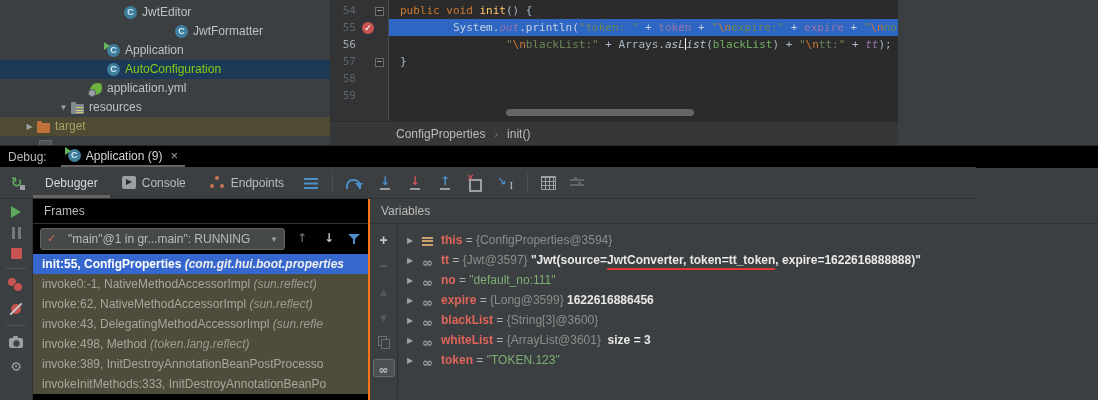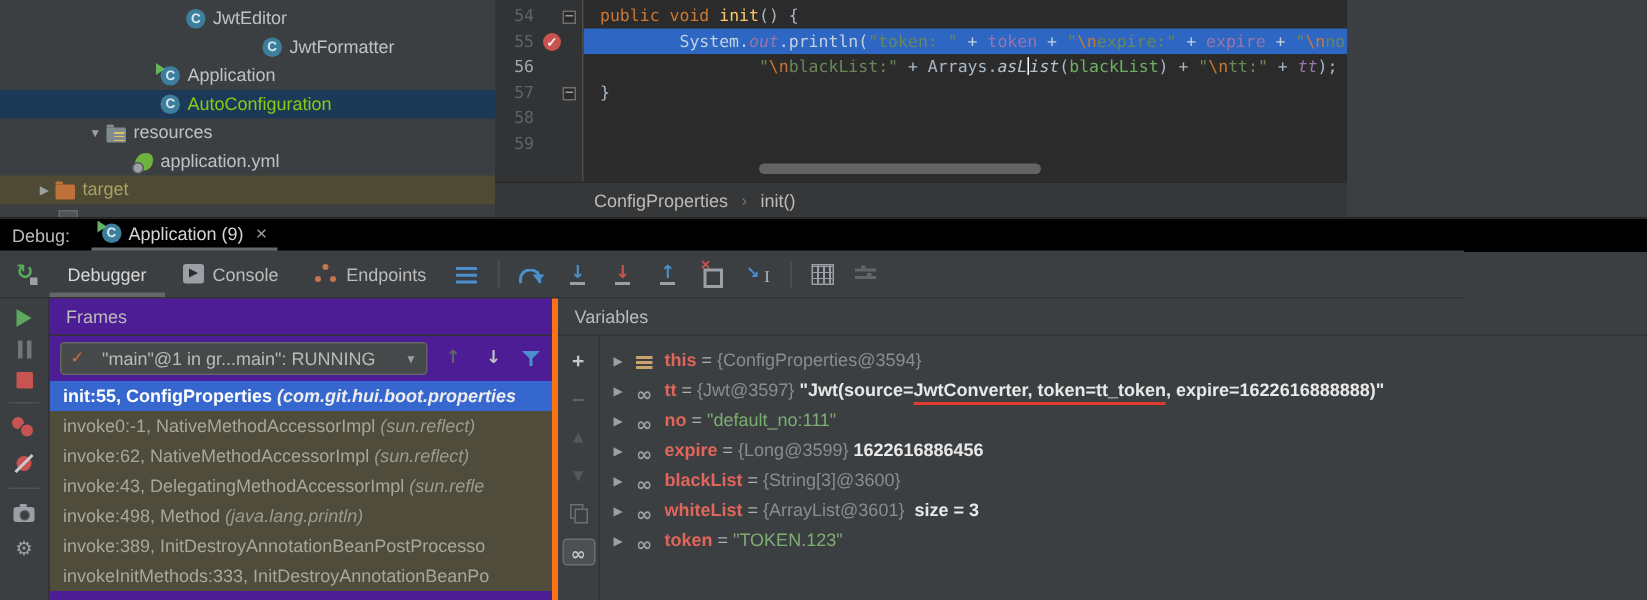--- a/index.html
+++ b/index.html
@@ -56,21 +56,21 @@
   .dtab{padding:0 12px;height:31px;display:flex;align-items:center;gap:6px;font-size:12px;color:#BBBBBB;position:relative;box-sizing:border-box}
   .dtab.sel{color:#D8D8D8;border-bottom:3px solid #666666;padding-top:3px}
   .tb-sep{width:1px;height:18px;background:#515151;margin:0 6px}
   .tb-ic{margin:0 7px}
 
   
   .debug-body{position:absolute;top:199px;left:0;width:1098px;height:201px;display:flex}
   .rail{width:33px;flex:none;border-right:1px solid #323232;display:flex;flex-direction:column;align-items:center;padding-top:7px;gap:9px;box-sizing:border-box}
   .rail-sep{width:20px;height:1px;background:#515151;flex:none}
 
-  .frames{width:335px;flex:none;border-right:4px solid #f97316;display:flex;flex-direction:column;background:#4c1d95;overflow:hidden}
+  .frames{width:335px;flex:none;border-right:2px solid #f97316;display:flex;flex-direction:column;background:#000000;overflow:hidden}
   .panel-head{height:24px;line-height:24px;padding-left:11px;font-size:12px;color:#BBBBBB;border-bottom:1px solid #323232;flex:none}
   .frames-tools{height:30px;flex:none;display:flex;align-items:center;padding:0 7px;gap:9px}
   .thread-combo{width:244px;height:20px;background:#45494A;border:1px solid #646464;border-radius:3px;
                 display:flex;align-items:center;padding:0 6px;font-size:12px;color:#BBBBBB;gap:5px;overflow:hidden;white-space:nowrap}
   .cmb-arrow{margin-left:auto;font-size:8px;color:#9DA0A3}
   .frames-list{flex:1;overflow:hidden;font-size:12px}
   .frame-row{height:20px;line-height:20px;padding-left:9px;white-space:pre;overflow:hidden;color:#A8A79D}
   .frame-row .pkg{font-style:italic;color:#9C9B8F}
   .frame-row.lib{background:#4F4C3B}
   .frame-row.sel{background:#3667CE;color:#FFFFFF;font-weight:bold}
@@ -178,22 +178,22 @@
 </head>
 <body>
 
 <div class="screen">
   <div class="top">
     <div class="tree" id="tree">
         <div class="tree-row" style="padding-left: 124px;"><span class="ic ic-class"></span><span class="tlabel">JwtEditor</span></div>
         <div class="tree-row" style="padding-left: 108px; text-align: center;"><span class="ic ic-class"></span><span class="tlabel">JwtFormatter</span></div>
         <div class="tree-row" style="padding-left: 107px;"><span class="ic ic-runnable-class"></span><span class="tlabel">Application</span></div>
         <div class="tree-row selected" style="padding-left: 107px;"><span class="ic ic-class"></span><span class="tlabel">AutoConfiguration</span></div>
+        <div class="tree-row" style="padding-left: 90px;"><span class="ic ic-spring-yml"></span><span class="tlabel">application.yml</span></div>
         <div class="tree-row" style="padding-left: 56px;"><span class="chev">▼</span><span class="ic ic-resources-folder"></span><span class="tlabel">resources</span></div>
-        <div class="tree-row" style="padding-left: 90px;"><span class="ic ic-spring-yml"></span><span class="tlabel">application.yml</span></div>
         <div class="tree-row excluded" style="padding-left: 22px;"><span class="chev">▶</span><span class="ic ic-excluded-folder"></span><span class="tlabel">target</span></div>
         <div class="tree-row" style="padding-left: 39px;"><span class="ic ic-module"></span></div>
       </div>
     <div class="editor-col">
       <div class="editor">
         <div class="gutter" id="gutter">
             <div class="gutter-row">
               <span class="gutter-num">54</span>
               <span class="gutter-mark">
                 <span class="fold"></span>
@@ -308,21 +308,21 @@
             <span class="ic ic-up"></span>
             <span class="ic ic-down"></span>
             <span class="ic ic-filter"></span>
           </span>
       </div>
       <div class="frames-list" id="frames-list">
           <div class="frame-row sel"><span class="loc">init:55, ConfigProperties </span><span class="pkg">(com.git.hui.boot.properties</span></div>
           <div class="frame-row lib"><span class="loc">invoke0:-1, NativeMethodAccessorImpl </span><span class="pkg">(sun.reflect)</span></div>
           <div class="frame-row lib"><span class="loc">invoke:62, NativeMethodAccessorImpl </span><span class="pkg">(sun.reflect)</span></div>
           <div class="frame-row lib"><span class="loc">invoke:43, DelegatingMethodAccessorImpl </span><span class="pkg">(sun.refle</span></div>
-          <div class="frame-row lib"><span class="loc">invoke:498, Method </span><span class="pkg">(java.lang.println)</span></div>
+          <div class="frame-row lib"><span class="loc">invoke:498, Method </span><span class="pkg">(token.lang.reflect)</span></div>
           <div class="frame-row lib"><span class="loc">invoke:389, InitDestroyAnnotationBeanPostProcesso</span></div>
           <div class="frame-row lib"><span class="loc">invokeInitMethods:333, InitDestroyAnnotationBeanPo</span></div>
         </div>
     </div>
 
     <div class="vars">
       <div class="panel-head">Variables</div>
       <div class="vars-body">
         <div class="vars-tools" id="vartools">
             <span class="ic ic-plus"></span>

